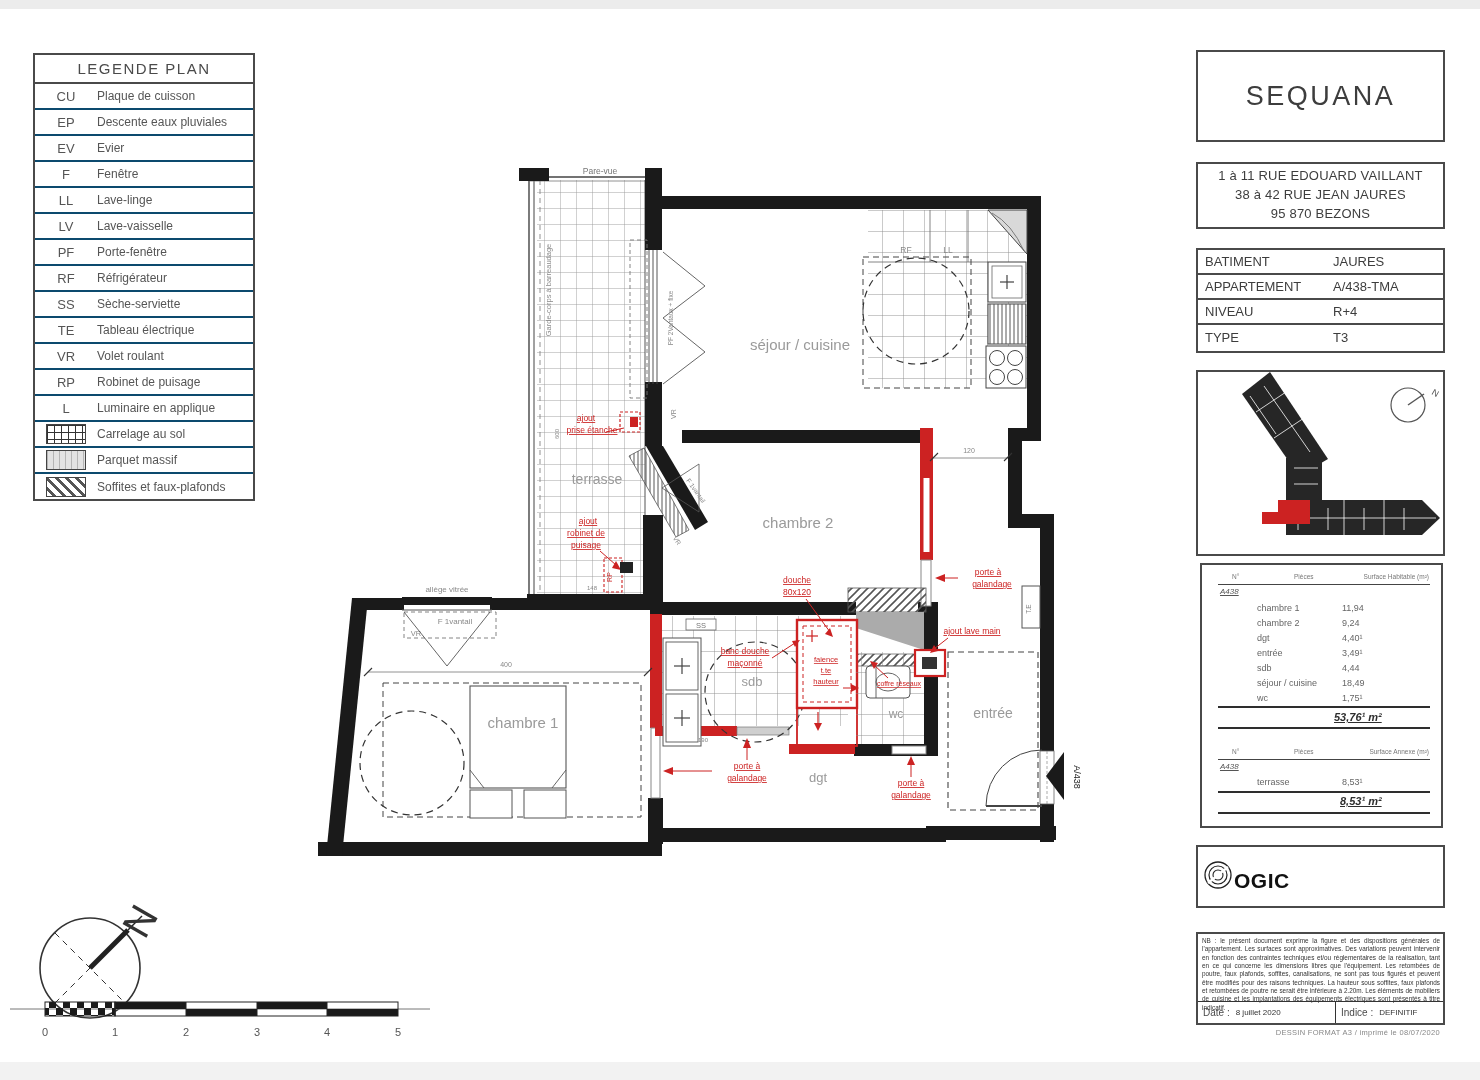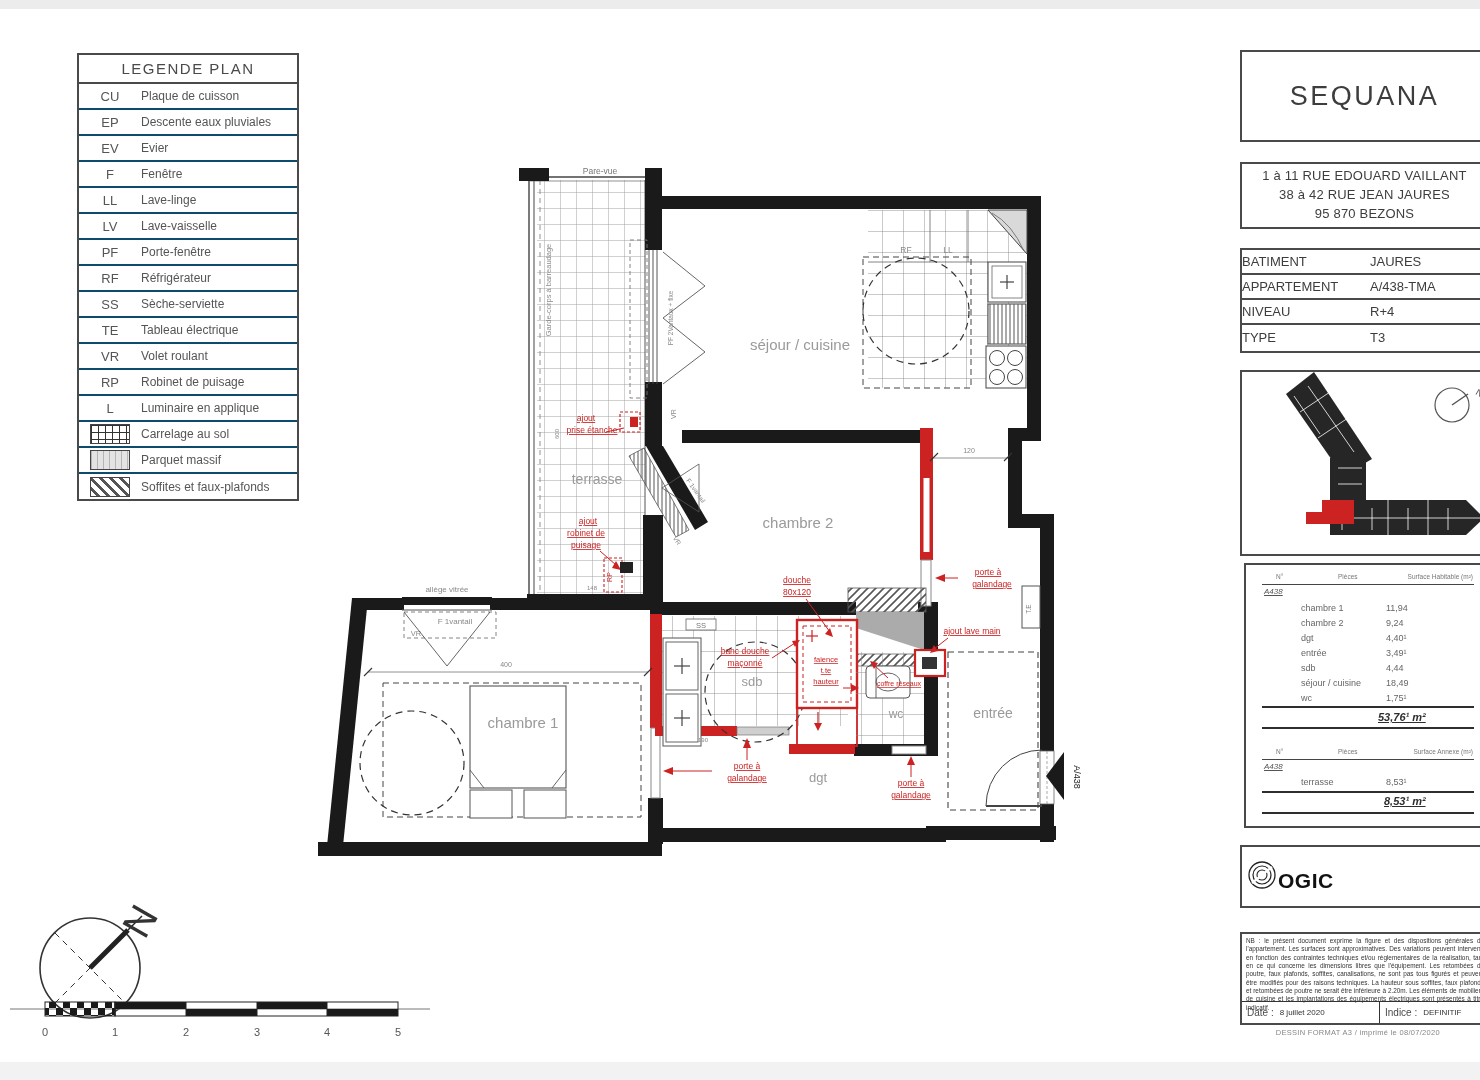--- a/index.html
+++ b/index.html
@@ -2,42 +2,42 @@
 <html><head>
 <meta charset="utf-8">
 <style>
   html,body{margin:0;padding:0;}
   body{
     width:1480px;height:1080px;position:relative;overflow:hidden;
     background:#ffffff;font-family:"Liberation Sans", sans-serif;
     -webkit-font-smoothing:antialiased;
   }
   .abs{position:absolute;}
-  .box{position:absolute;background:#fff;border:2px solid #4a4a4a;box-sizing:border-box;margin-left:44px;}
+  .box{position:absolute;background:#fff;border:2px solid #4a4a4a;box-sizing:border-box;}
   
   #legend{left:33px;top:53px;width:222px;height:448px;}
   #legend .lg-title{height:27px;line-height:27px;text-align:center;font-size:15px;
     letter-spacing:1.5px;color:#4a4a4a;border-bottom:2px solid #4a4a4a;}
   .lg-row{height:26px;display:flex;align-items:center;border-bottom:2px solid #0c4a6e;box-sizing:border-box;}
   .lg-row:last-child{border-bottom:none;}
   .lg-abbr{width:62px;text-align:center;font-size:13px;color:#555;flex:none;}
   .lg-label{font-size:12px;color:#555;}
   .lg-sw{width:40px;height:20px;margin-left:11px;margin-right:11px;flex:none;border:1px solid #444;box-sizing:border-box;}
   .sw-grid{background-image:linear-gradient(#333 1px,transparent 1px),linear-gradient(90deg,#333 1px,transparent 1px);background-size:7px 7px;background-color:#fff;}
   .sw-parquet{background-color:#e3e3e3;background-image:repeating-linear-gradient(90deg,#b5b5b5 0 1px,transparent 1px 6px);}
   .sw-hatch{background-image:repeating-linear-gradient(45deg,#fff 0 4px,#555 4px 7px);}
   
   #projectBox{left:1196px;top:50px;width:249px;height:92px;display:flex;align-items:center;justify-content:center;}
   #projectBox .t{font-size:27px;letter-spacing:2.5px;color:#3d3d3d;}
   #addressBox{left:1196px;top:162px;width:249px;height:67px;display:flex;flex-direction:column;justify-content:center;}
   #addressBox div{text-align:center;font-size:13px;color:#3d3d3d;line-height:1.45;letter-spacing:0.2px;}
   #infoBox{left:1196px;top:248px;width:249px;height:105px;}
   .info-row{height:25px;display:flex;align-items:center;border-bottom:2px solid #4a4a4a;box-sizing:border-box;}
   .info-row:last-child{border-bottom:none;}
-  .info-label{font-size:13px;color:#3d3d3d;width:128px;flex:none;}
+  .info-label{font-size:13px;color:#3d3d3d;padding-left:7px;width:128px;flex:none;}
   .info-value{font-size:13px;color:#3d3d3d;}
   #keyplanBox{left:1196px;top:370px;width:249px;height:186px;}
   #surfaceBox{left:1200px;top:563px;width:243px;height:265px;border-width:2px;}
   .sv{position:absolute;font-size:9px;color:#666;white-space:nowrap;}
   .sv-h{font-size:6.5px;color:#777;}
   .sv-unit{font-size:8px;font-style:italic;text-decoration:underline;color:#555;}
   .sv-line{position:absolute;left:16px;width:212px;border-top:1.4px solid #444;}
   .sv-thick{position:absolute;left:16px;width:212px;border-top:2.2px solid #2e2e2e;}
   .sv-total{position:absolute;font-size:11px;font-weight:bold;font-style:italic;text-decoration:underline;color:#2e2e2e;}
   #devBox{left:1196px;top:845px;width:249px;height:63px;display:flex;align-items:center;}

